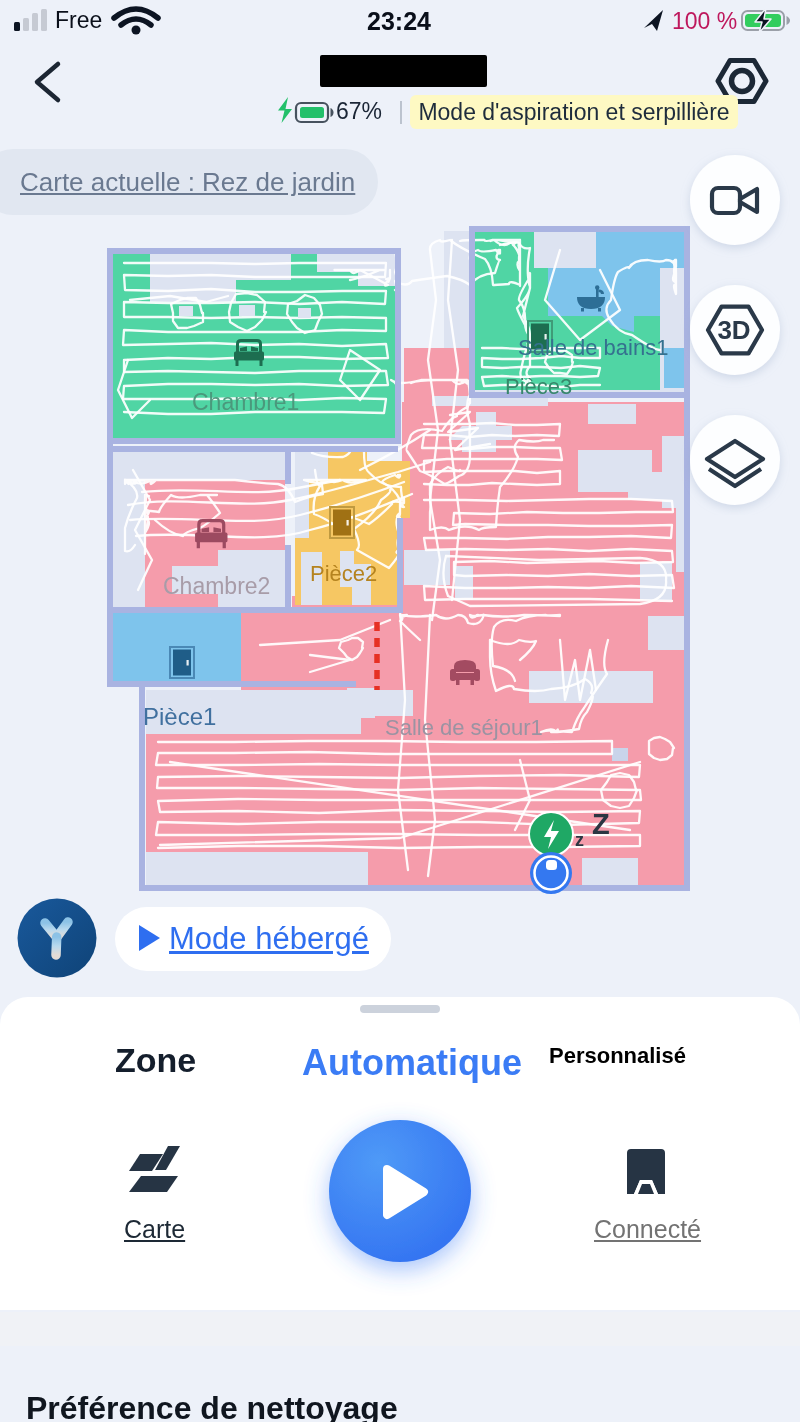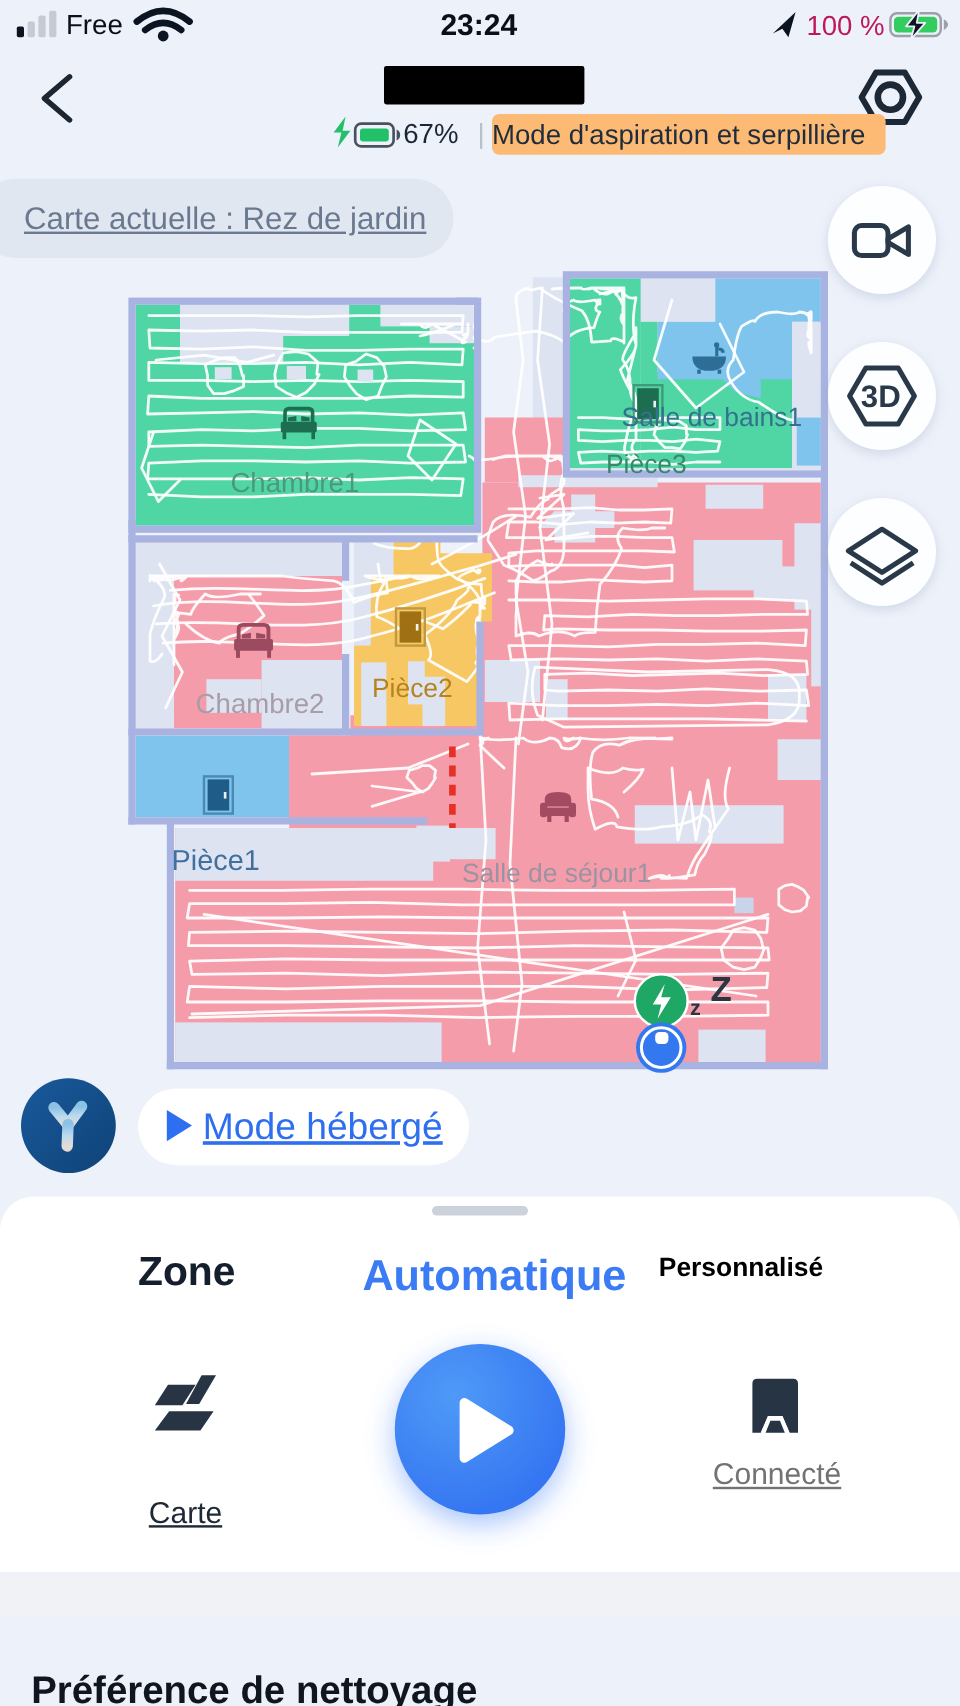--- a/index.html
+++ b/index.html
@@ -283,21 +283,21 @@
 <div class="abs" style="left:367px;top:7px;font-size:25px;font-weight:bold;color:#0a0f1a;">23:24</div>
 
 <div class="abs" style="left:672px;top:8px;font-size:23px;color:#be185d;">100 %</div>
 
 <div class="abs" style="left:320px;top:55px;width:167px;height:32px;background:#000;border-radius:2px;"></div>
 
 <div class="abs" style="left:336px;top:98px;font-size:23px;color:#1b2636;">67%</div>
 
 <div class="abs" style="left:398px;top:98px;font-size:23px;color:#b9c0cc;">|</div>
 
-<div class="abs" style="left:410px;top:95px;width:328px;height:34px;background:#fdba74;border-radius:6px;font-size:23px;color:#1e2c3c;line-height:34px;">Mode d'aspiration et serpillière</div>
+<div class="abs" style="left:410px;top:95px;width:328px;height:34px;background:#fef9c3;border-radius:6px;font-size:23px;color:#1e2c3c;line-height:34px;text-align:center;">Mode d'aspiration et serpillière</div>
 
 <div class="abs" style="left:-20px;top:149px;width:398px;height:66px;background:#e1e7f1;border-radius:33px;"></div>
 
 <div class="abs" style="left:20px;top:167px;font-size:26px;color:#6a7990;text-decoration:underline;">Carte actuelle : Rez de jardin</div>
 
 <svg style="position:absolute;left:680;top:145" width="120" height="370" viewBox="680 145 120 370">
 <defs>
 <filter id="sh" x="-30%" y="-30%" width="160%" height="160%">
         <feDropShadow dx="0" dy="3" stdDeviation="5" flood-color="#93a5c6" flood-opacity="0.35"></feDropShadow>
       </filter>
@@ -380,18 +380,18 @@
 <g fill="#263444">
 <path d="M627,1153 Q627,1149 631,1149 L661,1149 Q665,1149 665,1153 L665,1194 L658,1194 L652,1180 L640,1180 L634,1194 L627,1194 Z"></path>
 </g>
 <path d="M634,1194 L640,1180 L652,1180 L658,1194 Z" fill="#fff"></path>
 <path d="M638,1194 L642,1184 L650,1184 L654,1194 Z" fill="#263444"></path>
 
 <circle cx="400" cy="1191" r="71" fill="url(#pg)" filter="url(#psh)"></circle>
 <path d="M387,1169 L424,1192 L387,1215 Z" fill="#fff" stroke="#fff" stroke-width="8" stroke-linejoin="round"></path>
 </svg>
 
-<div class="abs" style="left:124px;top:1247px;font-size:25px;color:#1d2935;text-decoration:underline;">Carte</div>
+<div class="abs" style="left:124px;top:1215px;font-size:25px;color:#1d2935;text-decoration:underline;">Carte</div>
 
 <div class="abs" style="left:594px;top:1215px;font-size:25px;color:#737373;text-decoration:underline;">Connecté</div>
 
 <div class="abs" style="left:0;top:1312px;width:800px;height:34px;background:#f0f2f6;"></div>
 
 <div class="abs" style="left:26px;top:1390px;font-size:32px;font-weight:bold;color:#10161f;">Préférence de nettoyage</div>
 </body></html>

